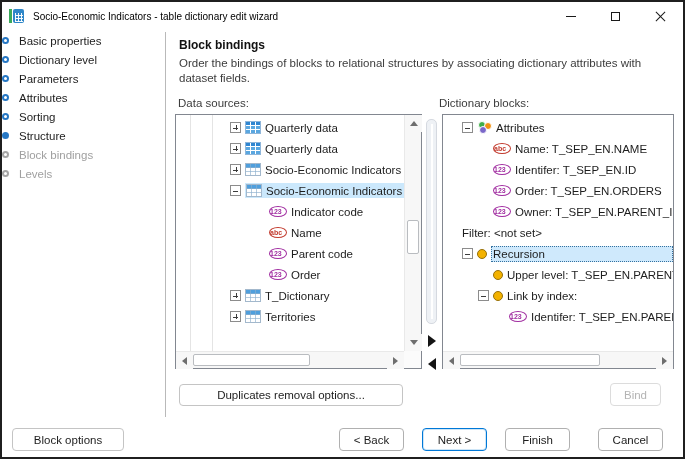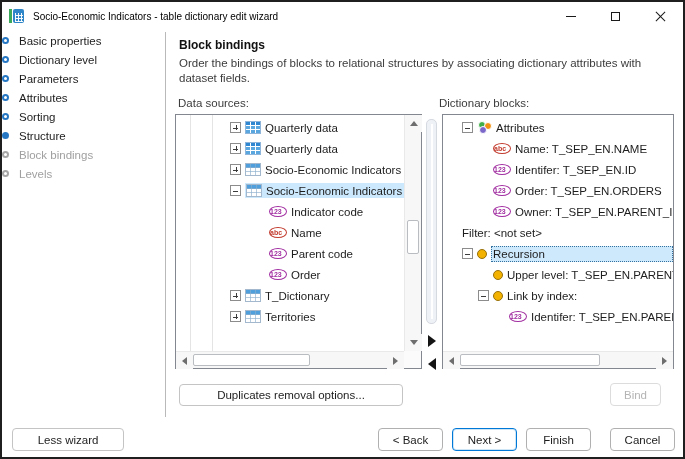--- a/index.html
+++ b/index.html
@@ -110,21 +110,21 @@
   .xfer-right { top:328px; }
   .xfer-left { top:351px; }
   .btri-right { width:0; height:0; border-top:6px solid transparent; border-bottom:6px solid transparent; border-left:8px solid #141414; }
   .btri-left { width:0; height:0; border-top:6px solid transparent; border-bottom:6px solid transparent; border-right:8px solid #141414; }
   
   .btn { display:flex; align-items:center; justify-content:center; background:#ffffff; border:1px solid #b0b0b0; border-radius:4px; color:#1d1d1d; cursor:default; }
   .btn-dup { position:absolute; left:177px; top:382px; width:224px; height:22px; border-color:#c4c4c4; }
   .btn-bind { position:absolute; left:608px; top:381px; width:51px; height:23px; color:#b4b4b4; border-color:#dcdcdc; }
   .footer { position:absolute; left:0; right:0; bottom:0; height:33px; background:#fff; }
   .btn-less { position:absolute; left:10px; top:4px; width:112px; height:23px; border-color:#c4c4c4; }
-  .nav-group { position:absolute; right:8px; top:4px; display:flex; gap:9px;margin-left:18px; }
+  .nav-group { position:absolute; right:20px; top:4px; display:flex; gap:18px;margin-left:18px; }
   .nav-group .btn { width:65px; height:23px; }
   .btn-next { border:1px solid #0078d7; box-shadow:0 0 0 1px #cfe6f7 inset; }
   .btn-cancel { margin-left:10px; }
 </style>
 </head>
 <body>
 
 <div class="window">
 
   <div class="titlebar">
@@ -372,21 +372,21 @@
       <span class="sb-arrow" style="right:0;top:0">
           <span class="tri-right"></span>
         </span>
     </div>
   </div>
 
   <div class="btn btn-dup">Duplicates removal options...</div>
   <div class="btn btn-bind">Bind</div>
 
   <div class="footer">
-    <div class="btn btn-less">Less wizard</div>
+    <div class="btn btn-less">Block options</div>
     <div class="nav-group">
       <div class="btn">&lt; Back</div>
       <div class="btn btn-next">Next &gt;</div>
       <div class="btn">Finish</div>
       <div class="btn btn-cancel">Cancel</div>
     </div>
   </div>
 
 </div>
 

